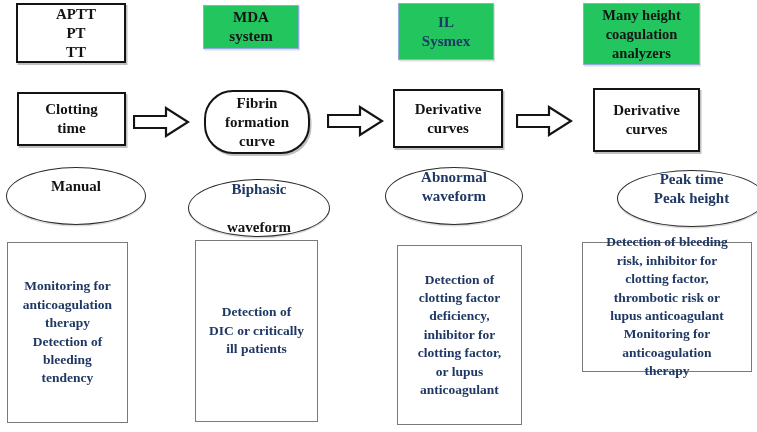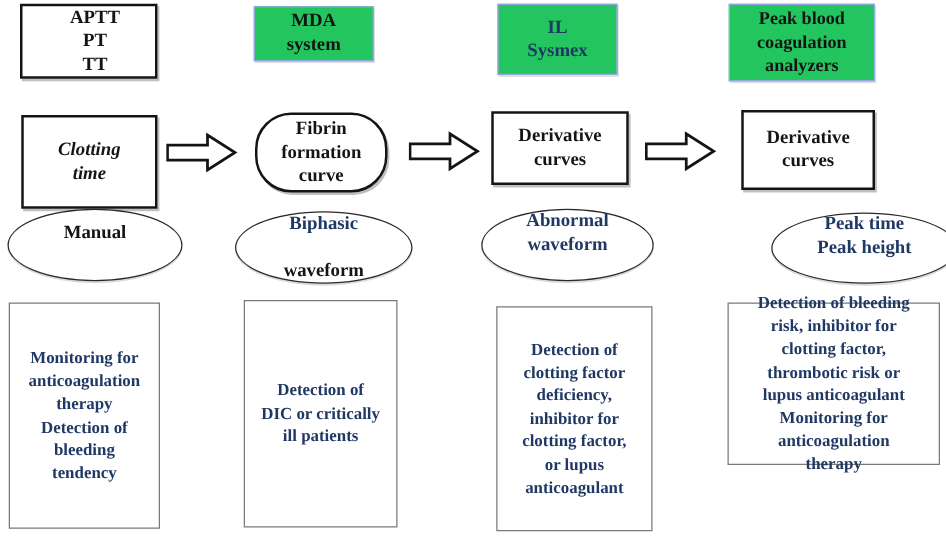--- a/index.html
+++ b/index.html
@@ -47,25 +47,25 @@
   <div class="abs box-black-thick t15 ink-black" style="left:16px; top:3px; width:110px; height:60px;padding-left:10px;">APTT
 PT
 TT</div>
 
   <div class="abs box-blue t15 ink-black" style="left:203px; top:5px; width:96px; height:44px;">MDA
 system</div>
 
   <div class="abs box-blue t15 ink-navy" style="left:398px; top:3px; width:96px; height:57px;">IL
 Sysmex</div>
 
-  <div class="abs box-blue t14 ink-black" style="left:583px; top:3px; width:117px; height:62px;">Peak blood
+  <div class="abs box-blue t14 ink-black" style="left:583px; top:3px; width:117px; height:62px;">Many height
 coagulation
 analyzers</div>
 
-  <div class="abs box-black t15 ink-black" style="left:17px; top:92px; width:109px; height:75px;font-style:italic;">Clotting
+  <div class="abs box-black t15 ink-black" style="left:17px; top:92px; width:109px; height:54px;">Clotting
 time</div>
 
   <div class="abs box-black t15 ink-black" style="left:204px; top:90px; width:106px; height:64px;border-radius:29px;">Fibrin
 formation
 curve</div>
 
   <div class="abs box-black t15 ink-black" style="left:393px; top:89px; width:110px; height:59px;">Derivative
 curves</div>
 
   <div class="abs box-black t15 ink-black" style="left:593px; top:88px; width:107px; height:64px;">Derivative
@@ -81,21 +81,21 @@
     <polygon points="1,10 33,10 33,2 55,16 33,30 33,22 1,22" fill="#ffffff" stroke="#141414" stroke-width="2.2"></polygon>
   </svg>
 
   <div class="abs oval t15" style="left:6px; top:167px; width:140px; height:58px;">
     <div class="lines">
       <span class="ink-black">Manual</span>
       <span class="ink-black"></span>
     </div>
   </div>
 
-  <div class="abs oval t15" style="left:188px; top:169px; width:142px; height:58px;">
+  <div class="abs oval t15" style="left:188px; top:179px; width:142px; height:58px;">
     <div class="lines">
       <span class="ink-navy">Biphasic</span>
       <span class="ink-black">waveform</span>
     </div>
   </div>
 
   <div class="abs oval t15" style="left:385px; top:167px; width:138px; height:58px;">
     <div class="lines">
       <span class="ink-navy">Abnormal
 waveform</span>

